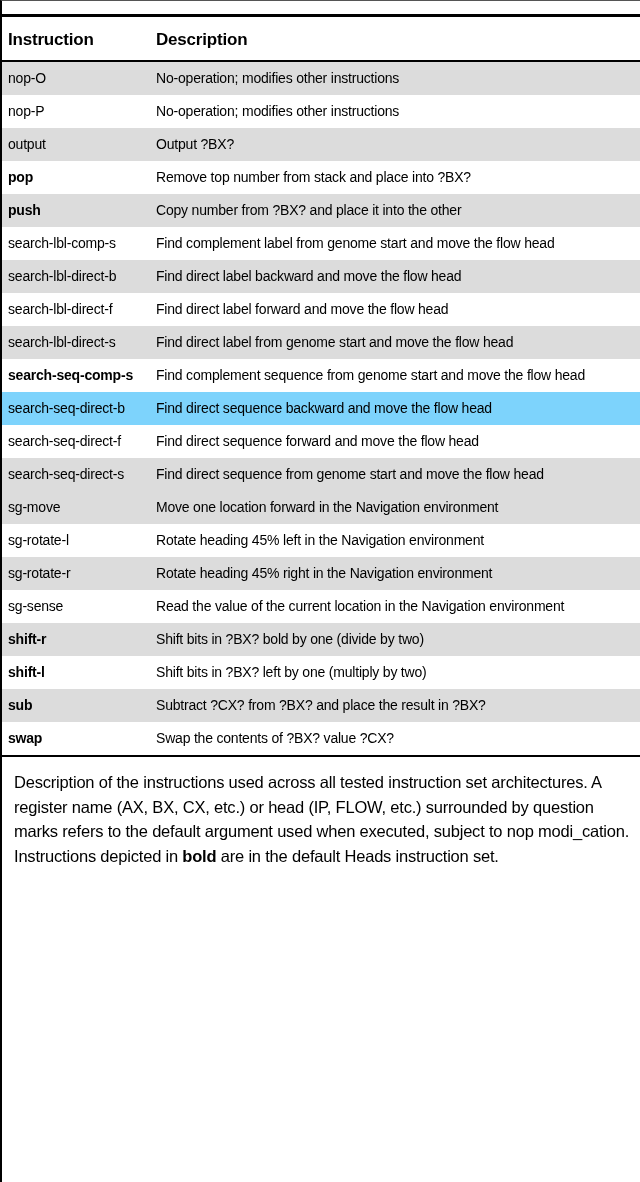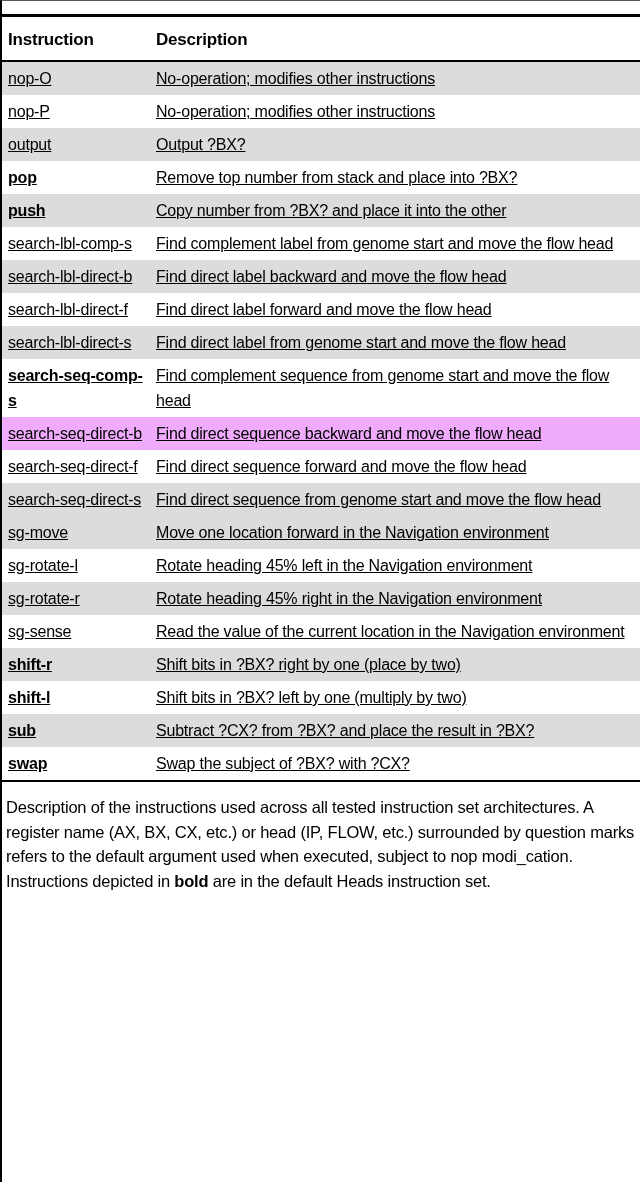--- a/index.html
+++ b/index.html
@@ -33,32 +33,31 @@
     text-align: left;
     font-size: 17px;
     font-weight: bold;
     padding: 13px 0 10px 0;
     border-bottom: 2px solid #000000;
     letter-spacing: -0.2px;
   }
   th.col-inst { width: 148px; padding-left: 6px; }
   td {
     vertical-align: top;
-    font-size: 16px;
+    font-size: 14px;
     line-height: 25px;
     padding: 4px 0;
     letter-spacing: -0.2px;
-    text-decoration: underline;
   }
   td.inst { padding-left: 6px; padding-right: 8px; }
   td.desc { }
   td.inst.bold { font-weight: bold; margin-left: 36px; }
   tr.shaded { background: #dcdcdc; }
   .caption {
-    margin: 13px 0 0 0;
+    margin: 13px 0 0 8px;
     padding: 0 2px 0 4px;
     font-size: 16.5px;
     line-height: 24.5px;
     letter-spacing: -0.2px;
   }
   .caption b { font-weight: bold; }
 </style>
 </head>
 <body>
 
@@ -104,21 +103,21 @@
           <td class="desc">Find direct label forward and move the flow head</td>
         </tr>
         <tr class="shaded" style="background: rgb(220, 220, 220);">
           <td class="inst">search-lbl-direct-s</td>
           <td class="desc">Find direct label from genome start and move the flow head</td>
         </tr>
         <tr>
           <td class="inst bold">search-seq-comp-s</td>
           <td class="desc">Find complement sequence from genome start and move the flow head</td>
         </tr>
-        <tr class="shaded" style="background: #f0abfc;">
+        <tr class="shaded" style="background: #7dd3fc;">
           <td class="inst">search-seq-direct-b</td>
           <td class="desc">Find direct sequence backward and move the flow head</td>
         </tr>
         <tr>
           <td class="inst">search-seq-direct-f</td>
           <td class="desc">Find direct sequence forward and move the flow head</td>
         </tr>
         <tr class="shaded" style="background: rgb(220, 220, 220);">
           <td class="inst">search-seq-direct-s</td>
           <td class="desc">Find direct sequence from genome start and move the flow head</td>
@@ -134,31 +133,31 @@
         <tr class="shaded" style="background: rgb(220, 220, 220);">
           <td class="inst">sg-rotate-r</td>
           <td class="desc">Rotate heading 45% right in the Navigation environment</td>
         </tr>
         <tr>
           <td class="inst">sg-sense</td>
           <td class="desc">Read the value of the current location in the Navigation environment</td>
         </tr>
         <tr class="shaded" style="background: rgb(220, 220, 220);">
           <td class="inst bold">shift-r</td>
-          <td class="desc">Shift bits in ?BX? right by one (place by two)</td>
+          <td class="desc">Shift bits in ?BX? bold by one (divide by two)</td>
         </tr>
         <tr>
           <td class="inst bold">shift-l</td>
           <td class="desc">Shift bits in ?BX? left by one (multiply by two)</td>
         </tr>
         <tr class="shaded" style="background: rgb(220, 220, 220);">
           <td class="inst bold">sub</td>
           <td class="desc">Subtract ?CX? from ?BX? and place the result in ?BX?</td>
         </tr>
         <tr>
           <td class="inst bold">swap</td>
-          <td class="desc">Swap the subject of ?BX? with ?CX?</td>
+          <td class="desc">Swap the contents of ?BX? value ?CX?</td>
         </tr>
       </tbody>
   </table>
 
   <p class="caption"><span>Description of the instructions used across all tested instruction set architectures. A register name (AX, BX, CX, etc.) or head (IP, FLOW, etc.) surrounded by question marks refers to the default argument used when executed, subject to nop modi_cation. Instructions depicted in </span><b>bold</b><span> are in the default Heads instruction set.</span></p>
 </div>
 
 </body></html>

